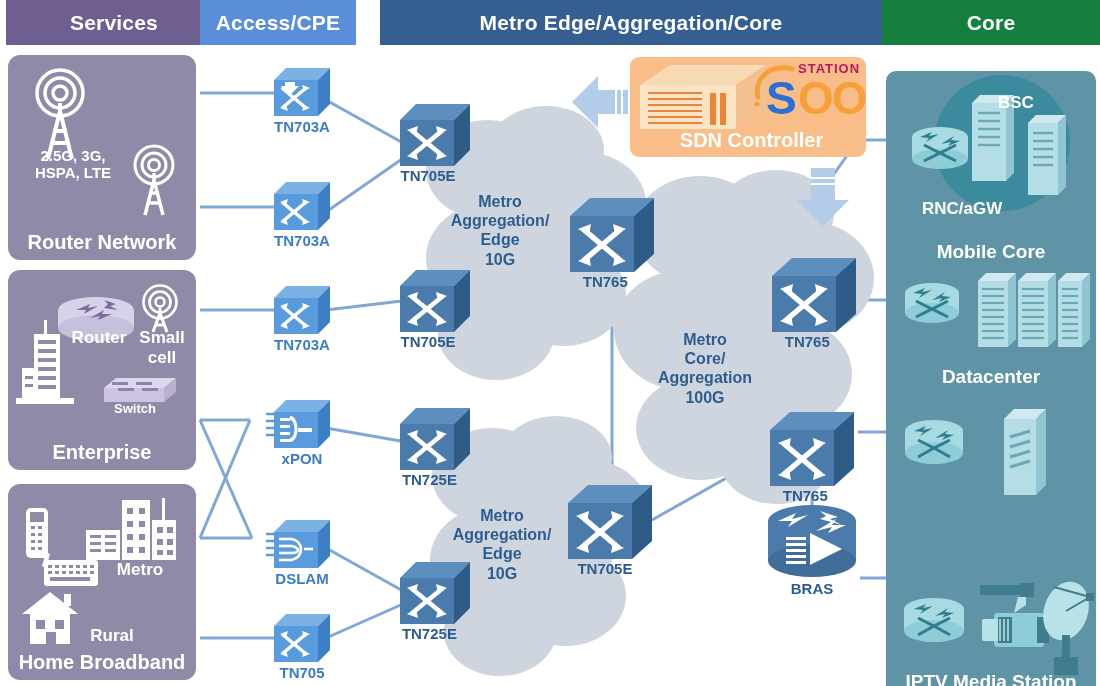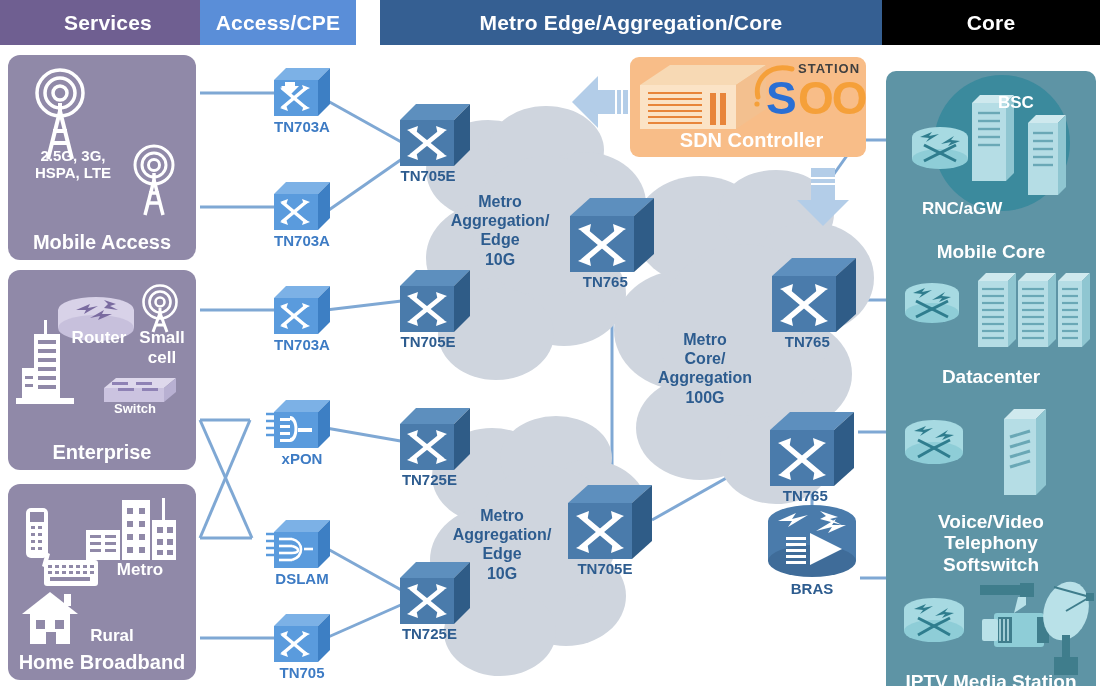--- a/index.html
+++ b/index.html
@@ -5,24 +5,24 @@
   * { box-sizing: border-box; margin:0; padding:0; }
   body {
     width:1100px; height:686px; background:#ffffff;
     font-family:"Liberation Sans", sans-serif; overflow:hidden; position:relative;
   }
   #stage { position:relative; width:1100px; height:686px; }
 
   
   .hdr { position:absolute; top:0; height:45px; display:flex; align-items:center; justify-content:center; }
   .hdr span { color:#fff; font-weight:bold; font-size:21px; letter-spacing:.2px; white-space:nowrap; }
-  #hdr-services { left:0;    width:216px; background:#6f5f91; }
+  #hdr-services { left:6px;    width:216px; background:#6f5f91; }
   #hdr-access   { left:200px;width:156px; background:#5a8ed8; }
   #hdr-metro    { left:380px;width:502px; background:#355f92; }
-  #hdr-core     { left:882px;width:218px; background:#000000; }
+  #hdr-core     { left:882px;width:218px; background:#15803d; }
 
   
   .svc {
     position:absolute; background:#9089a8; border-radius:12px;
     color:#fff;
   }
   .svc .title {
     position:absolute; bottom:6px; left:0; right:0; text-align:center;
     font-size:20px; font-weight:bold; color:#fff; white-space:nowrap;
   }
@@ -60,21 +60,21 @@
   
   #sdn {
     position:absolute; left:630px; top:57px; width:236px; height:100px;
     background:#f8bd88; border-radius:9px;
   }
   #sdn .cap {
     position:absolute; left:0; right:0; bottom:5px; text-align:center;
     color:#fff; font-weight:bold; font-size:20px; white-space:nowrap;padding-left:7px;
   }
   .logo-station {
-    position:absolute; color:#404040; font-weight:bold; font-size:13px;
+    position:absolute; color:#be185d; font-weight:bold; font-size:13px;
     letter-spacing:1px;
   }
   .logo-s { position:absolute; color:#2a6fd4; font-weight:bold; font-size:46px; line-height:1; }
   .logo-oo { position:absolute; color:#f5a03a; font-weight:bold; font-size:46px; line-height:1; letter-spacing:-2px; }
 </style>
 </head>
 <body>
 
 <div id="stage">
 
@@ -168,21 +168,21 @@
       </g>
       <g stroke="#ffffff" stroke-width="3.5" fill="none">
         <line x1="146" y1="118" x2="146" y2="126"></line>
         <line x1="137" y1="160" x2="146" y2="125"></line>
         <line x1="155" y1="160" x2="146" y2="125"></line>
         <line x1="139" y1="148" x2="153" y2="148"></line>
         <line x1="141" y1="138" x2="151" y2="138"></line>
       </g>
     </svg>
     <div class="sub" style="left:10px; top:92px; width:110px;">2.5G, 3G,<br>HSPA, LTE</div>
-    <div class="title">Mobile Access</div>
+    <div class="title">Router Network</div>
   </div>
 
   <div class="svc" id="svc-ent" style="left:8px; top:270px; width:188px; height:200px;">
     <svg width="188" height="200" style="position:absolute;left:0;top:0;">
 
       <g>
         <ellipse cx="88" cy="40" rx="38" ry="13" fill="#d8d2e8"></ellipse>
         <rect x="50" y="40" width="76" height="18" fill="#d8d2e8"></rect>
         <ellipse cx="88" cy="58" rx="38" ry="13" fill="#c7c0dc"></ellipse>
         <g fill="#7a6ba0">
@@ -834,21 +834,20 @@
         <rect x="104" y="18" width="32" height="76" fill="#b5dde5"></rect>
         <polygon points="136,18 146,8 146,84 136,94" fill="#8fc6d1"></polygon>
         <g stroke="#6aa8b6" stroke-width="3">
           <line x1="110" y1="36" x2="130" y2="30"></line>
             <line x1="110" y1="46" x2="130" y2="40"></line>
           <line x1="110" y1="56" x2="130" y2="50"></line>
             <line x1="110" y1="66" x2="130" y2="60"></line>
         </g>
       </g>
     </svg>
-    <div class="core-label" style="left:0; right:0; top:440px;">Voice/Video<br>Telephony<br>Softswitch</div>
 
     <svg style="position:absolute; left:8px; top:510px; width:200px; height:100px;">
       <g>
         <ellipse cx="40" cy="28" rx="30" ry="11" fill="#a7dae2"></ellipse>
         <rect x="10" y="28" width="60" height="22" fill="#a7dae2"></rect>
         <ellipse cx="40" cy="50" rx="30" ry="11" fill="#8ecdd7"></ellipse>
         <g fill="#2f7d8e">
           <path d="M20 28 L32 23 L29 27 L39 25 L26 33 L29 29 Z"></path>
           <path d="M60 32 L48 37 L51 33 L41 35 L54 27 L51 31 Z"></path>
         </g>

